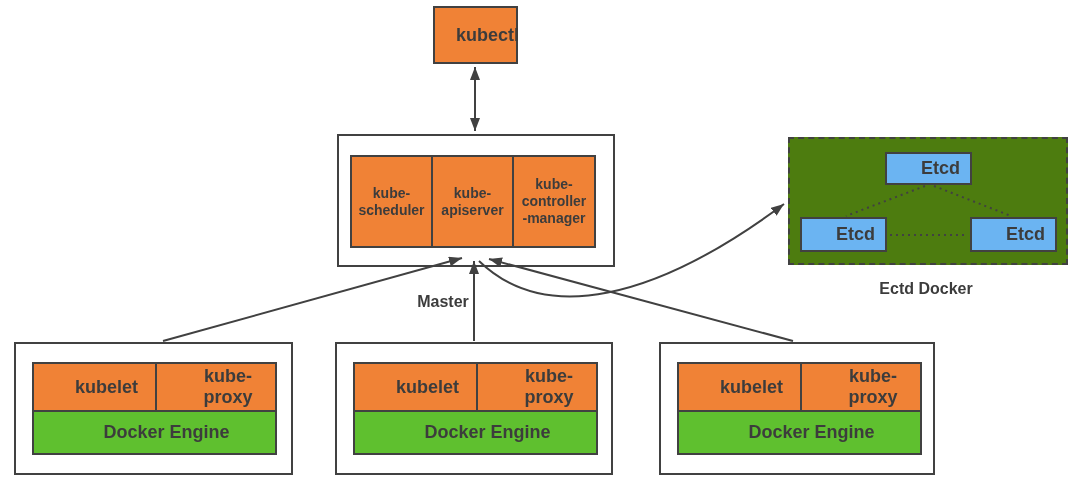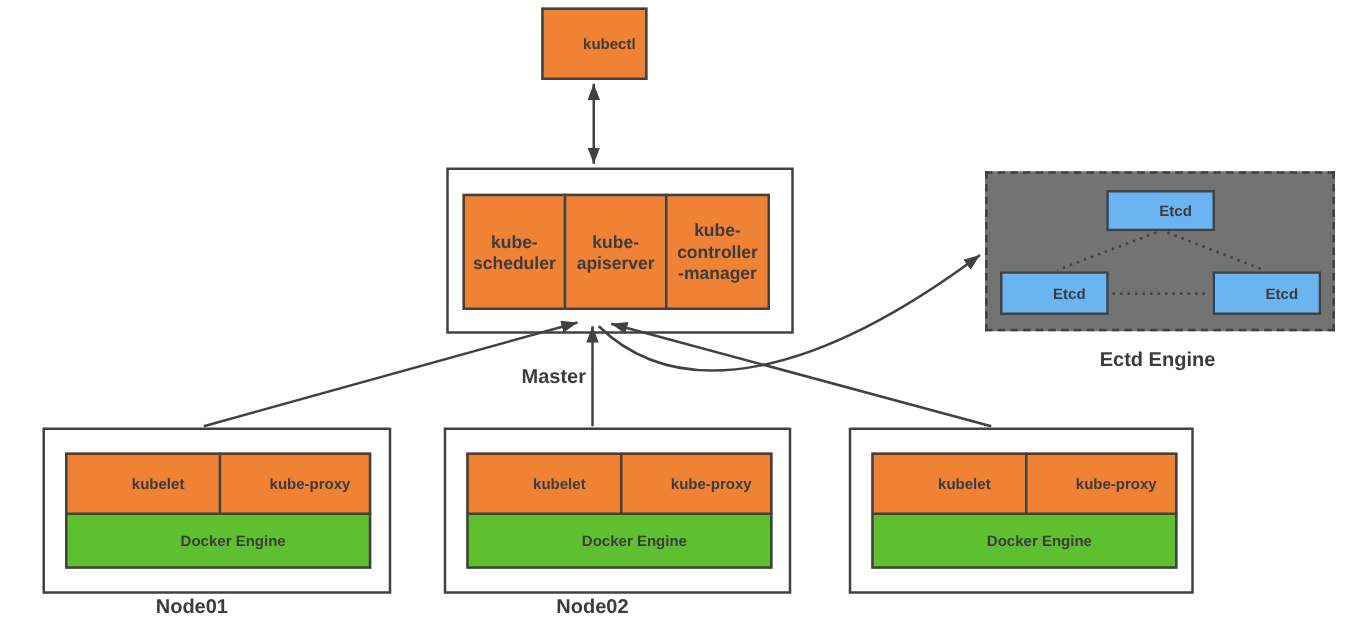--- a/index.html
+++ b/index.html
@@ -11,25 +11,25 @@
     color: var(--text, #3c3c3c); font-weight: bold;
   }
   .cell {
     display: flex; align-items: center; justify-content: center;
     text-align: center; border: 2px solid var(--line, #414141);
   }
   .abs { position: absolute; }
   .orange { background: var(--orange, #f08236); }
   .green  { background: var(--green, #5fc02f); }
   .blue   { background: var(--blue, #6bb4f2); }
-  .frame  { position: absolute; background: #ffffff; border: 2px solid var(--line, #414141); margin-left: 20px; }
-  .dashed-frame { position: absolute; background: #737373; border: 2px dashed var(--line, #414141); }
+  .frame  { position: absolute; background: #ffffff; border: 2px solid var(--line, #414141); }
+  .dashed-frame { position: absolute; background: #4d7c0f; border: 2px dashed var(--line, #414141); }
   .caption { position: absolute; text-align: center; font-size: 16px; }
   .comp { white-space: pre-line; font-size: 14px; line-height: 17px; }
-  .lbl14 { font-size: 12px; padding-left: 24px; }
+  .lbl14 { font-size: 18px; padding-left: 24px; }
   svg.overlay { position: absolute; left: 0; top: 0; z-index: 10; pointer-events: none; }
   .conn { stroke: var(--line, #414141); stroke-width: 2; fill: none; }
   .dotted { stroke-dasharray: 2 4; }
   #arrowhead path { fill: var(--line, #414141); stroke: none; }
 </style>
 </head>
 <body>
 
 <div id="canvas">
 
@@ -46,43 +46,41 @@
 -manager</div>
     </div>
   </div>
   <div class="caption" style="left:383px; top:276px; width:120px;margin-top:17px;">Master</div>
 
   <div class="dashed-frame" style="left:788px; top:137px; width:280px; height:128px;">
     <div class="cell blue abs lbl14" style="left:95px; top:13px; width:87px; height:33px;">Etcd</div>
     <div class="cell blue abs lbl14" style="left:10px; top:78px; width:87px; height:35px;">Etcd</div>
     <div class="cell blue abs lbl14" style="left:180px; top:78px; width:87px; height:35px;">Etcd</div>
   </div>
-  <div class="caption" style="left:846px; top:280px; width:160px;">Ectd Engine</div>
+  <div class="caption" style="left:846px; top:280px; width:160px;">Ectd Docker</div>
 
   <div class="frame" style="left:14px; top:342px; width:279px; height:133px;">
     <div class="abs" style="left:16px; top:18px; width:245px;">
       <div style="display:flex;">
         <div class="cell orange lbl14" style="width:125px; height:50px;">kubelet</div>
         <div class="cell orange lbl14" style="width:122px; height:50px; margin-left:-2px;">kube-proxy</div>
       </div>
       <div class="cell green lbl14" style="width:245px; height:45px; margin-top:-2px;">Docker Engine</div>
     </div>
   </div>
-  <div class="caption" style="left:14px; top:477px; width:279px;">Node01</div>
 
   <div class="frame" style="left:335px; top:342px; width:278px; height:133px;">
     <div class="abs" style="left:16px; top:18px; width:245px;">
       <div style="display:flex;">
         <div class="cell orange lbl14" style="width:125px; height:50px;">kubelet</div>
         <div class="cell orange lbl14" style="width:122px; height:50px; margin-left:-2px;">kube-proxy</div>
       </div>
       <div class="cell green lbl14" style="width:245px; height:45px; margin-top:-2px;">Docker Engine</div>
     </div>
   </div>
-  <div class="caption" style="left:335px; top:477px; width:278px;">Node02</div>
 
   <div class="frame" style="left:659px; top:342px; width:276px; height:133px;">
     <div class="abs" style="left:16px; top:18px; width:245px;">
       <div style="display:flex;">
         <div class="cell orange lbl14" style="width:125px; height:50px;">kubelet</div>
         <div class="cell orange lbl14" style="width:122px; height:50px; margin-left:-2px;">kube-proxy</div>
       </div>
       <div class="cell green lbl14" style="width:245px; height:45px; margin-top:-2px;">Docker Engine</div>
     </div>
   </div>

